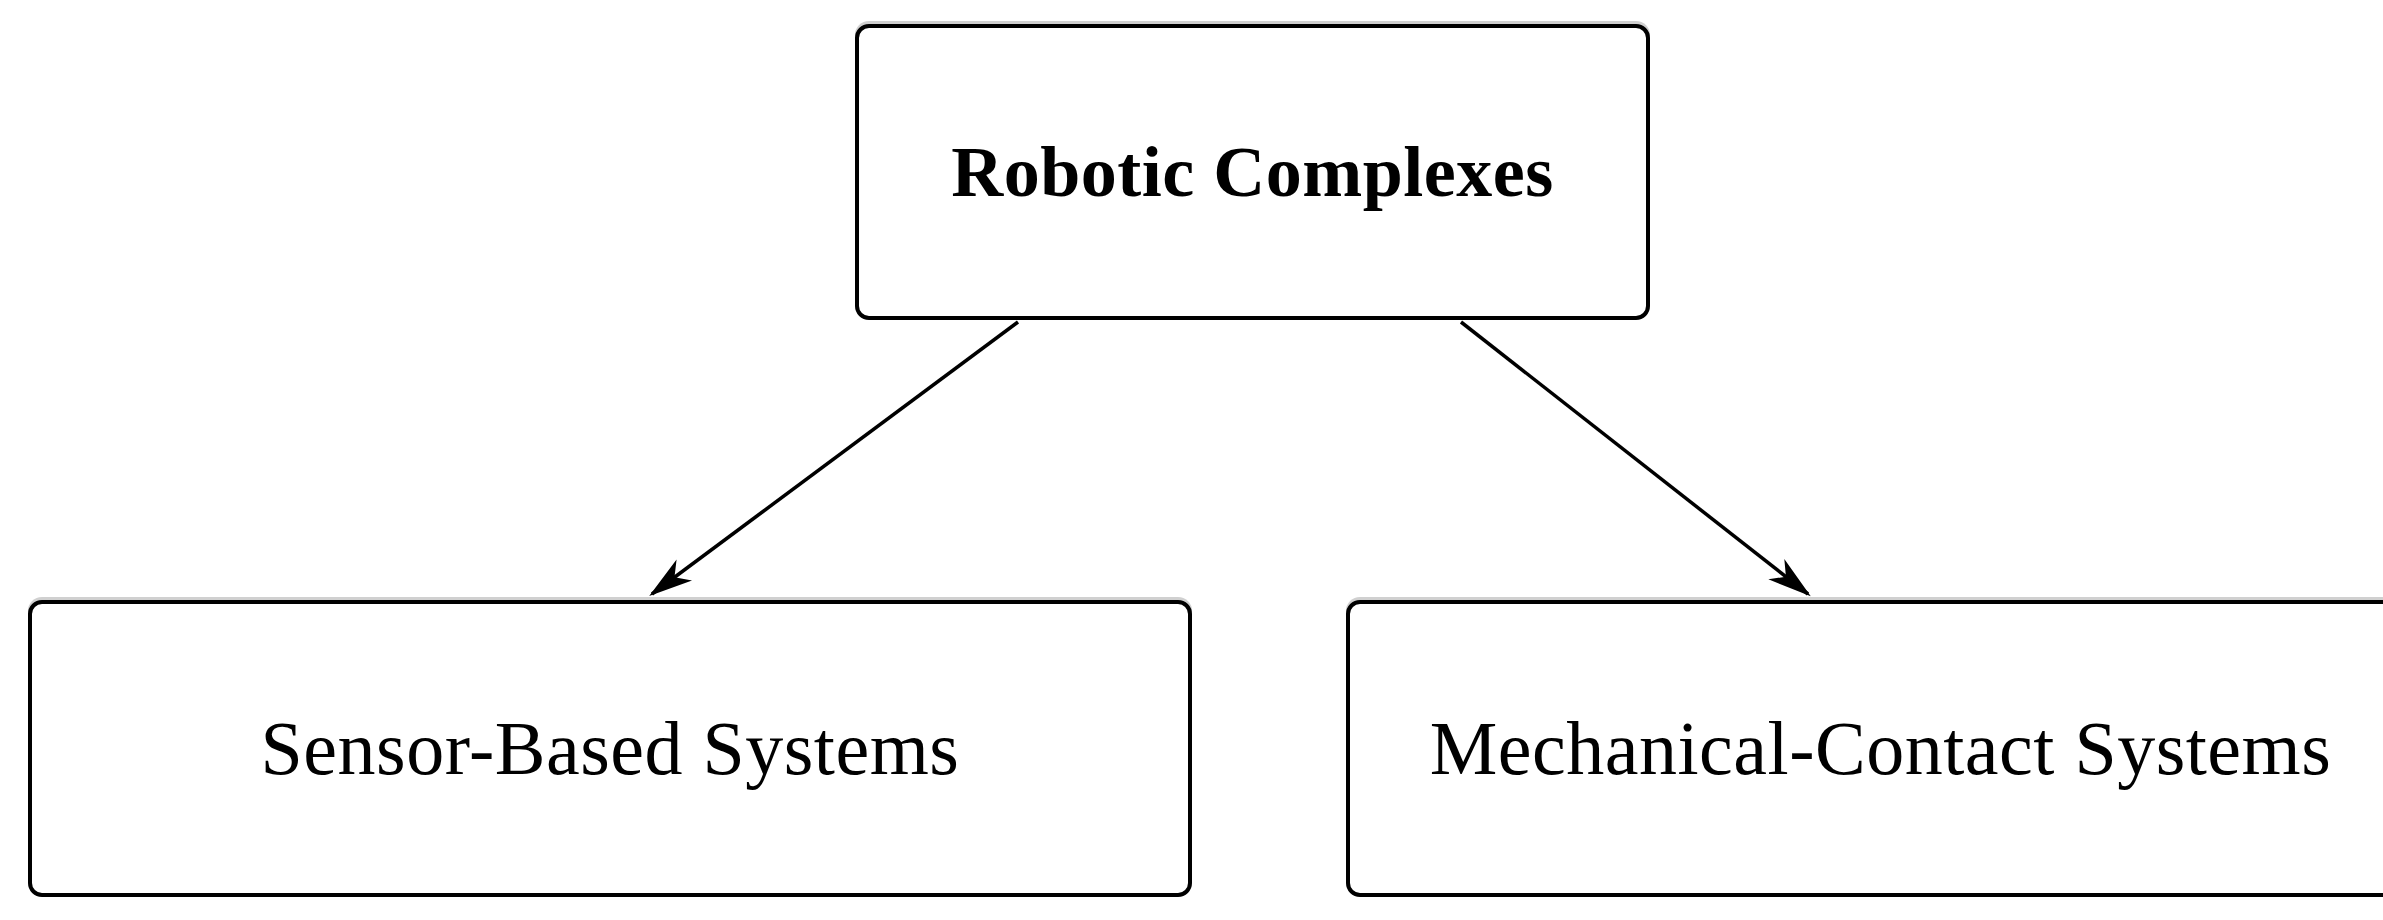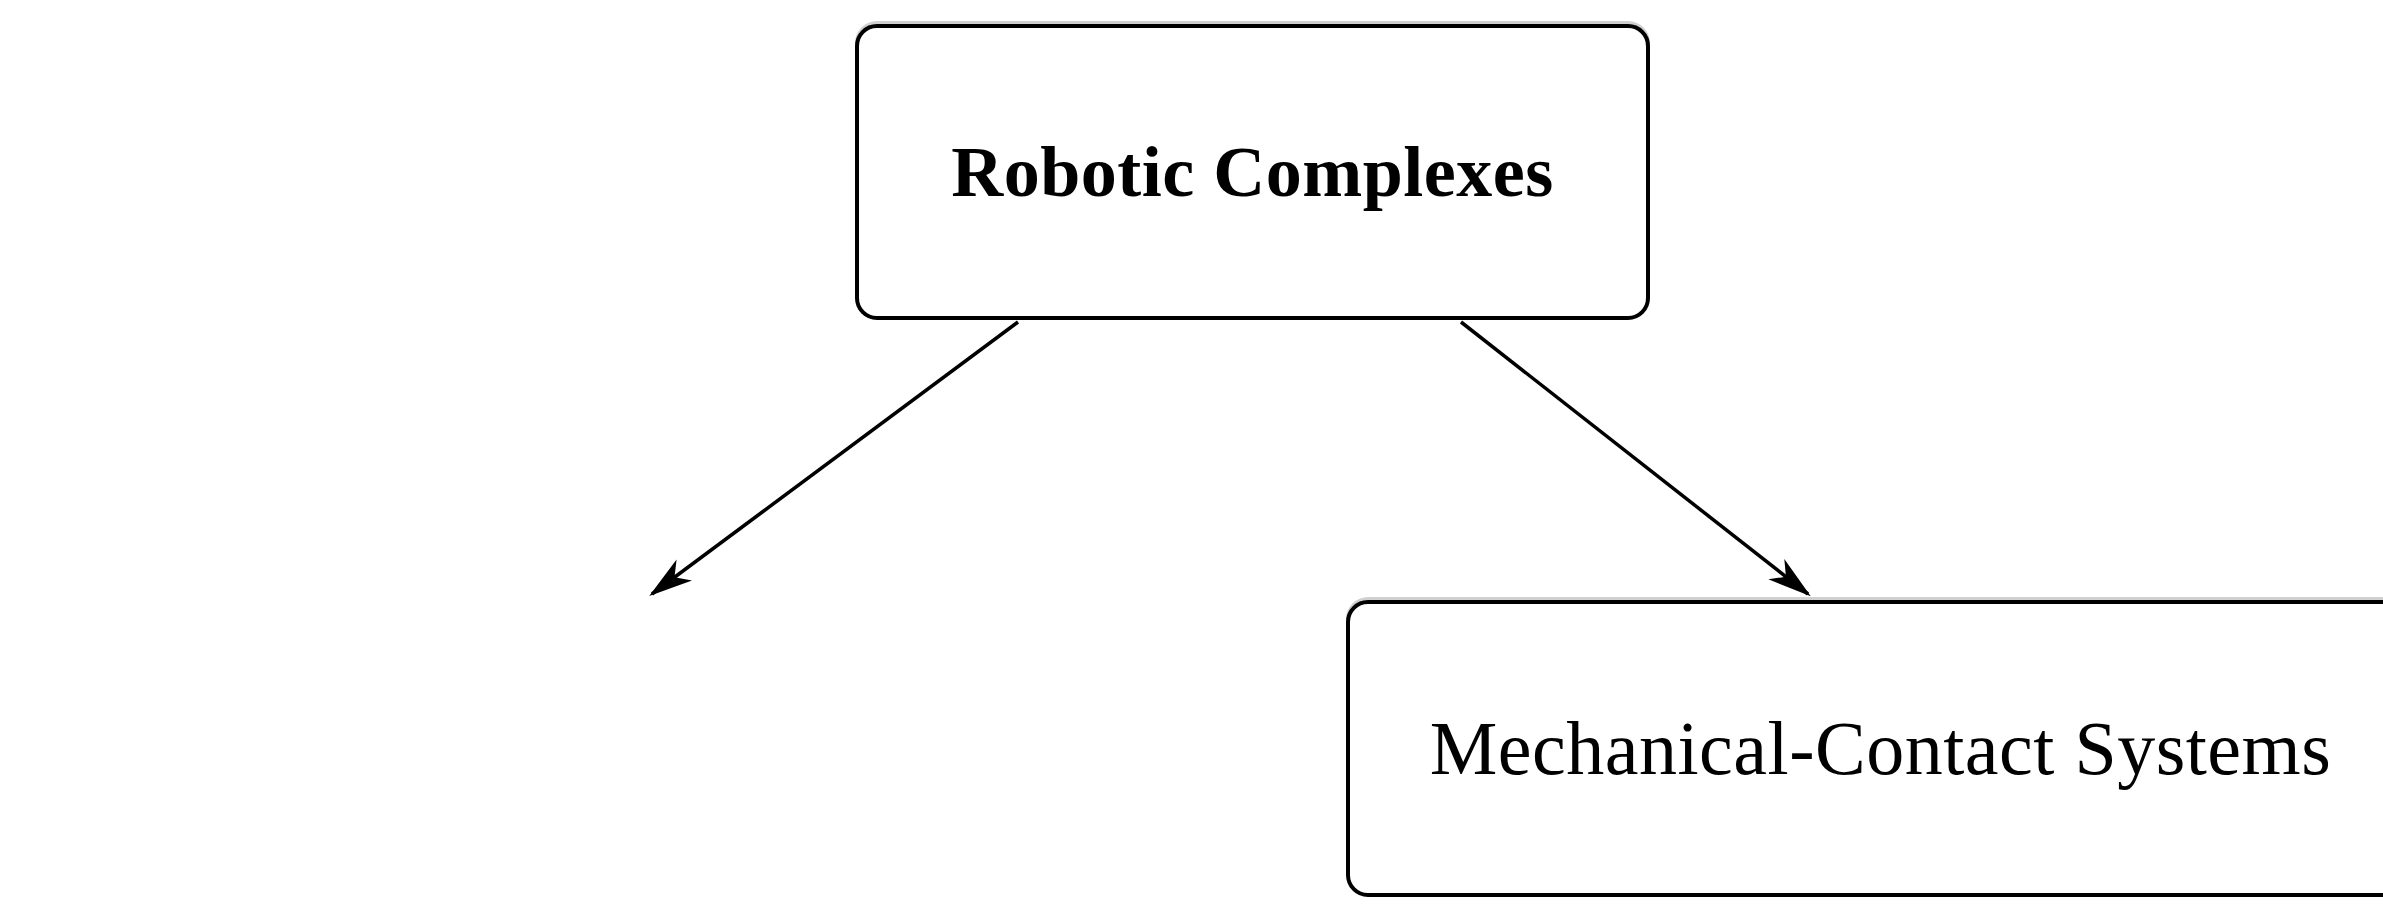--- a/index.html
+++ b/index.html
@@ -21,21 +21,21 @@
     top: 0;
     width: 2383px;
     height: 920px;
     pointer-events: none;
   }
   .node {
     position: absolute;
     box-sizing: border-box;
     background: #ffffff;
     border: 4px solid #000000;
-    border-radius: 22px;
+    border-radius: 14px;
     display: flex;
     align-items: center;
     justify-content: center;
     text-align: center;
     color: #000000;
     box-shadow: 0 -3px 0 rgba(120,120,120,0.35);
   }
   .node-root {
     left: 855px;
     top: 24px;
@@ -78,18 +78,21 @@
       </marker>
     </defs>
     <line x1="1018" y1="322" x2="652" y2="594" stroke="#000000" stroke-width="3.5" marker-end="url(#arrowhead)"></line>
     <line x1="1461" y1="322" x2="1808" y2="594" stroke="#000000" stroke-width="3.5" marker-end="url(#arrowhead)"></line>
   </svg>
 
   <div class="node node-root">
     <span class="node-label">Robotic Complexes</span>
   </div>
 
+  <div class="node node-left">
+    <span class="node-label">Sensor-Based Systems</span>
+  </div>
 
   <div class="node node-right">
     <span class="node-label">Mechanical-Contact Systems</span>
   </div>
 
 </div>
 
 </body></html>

